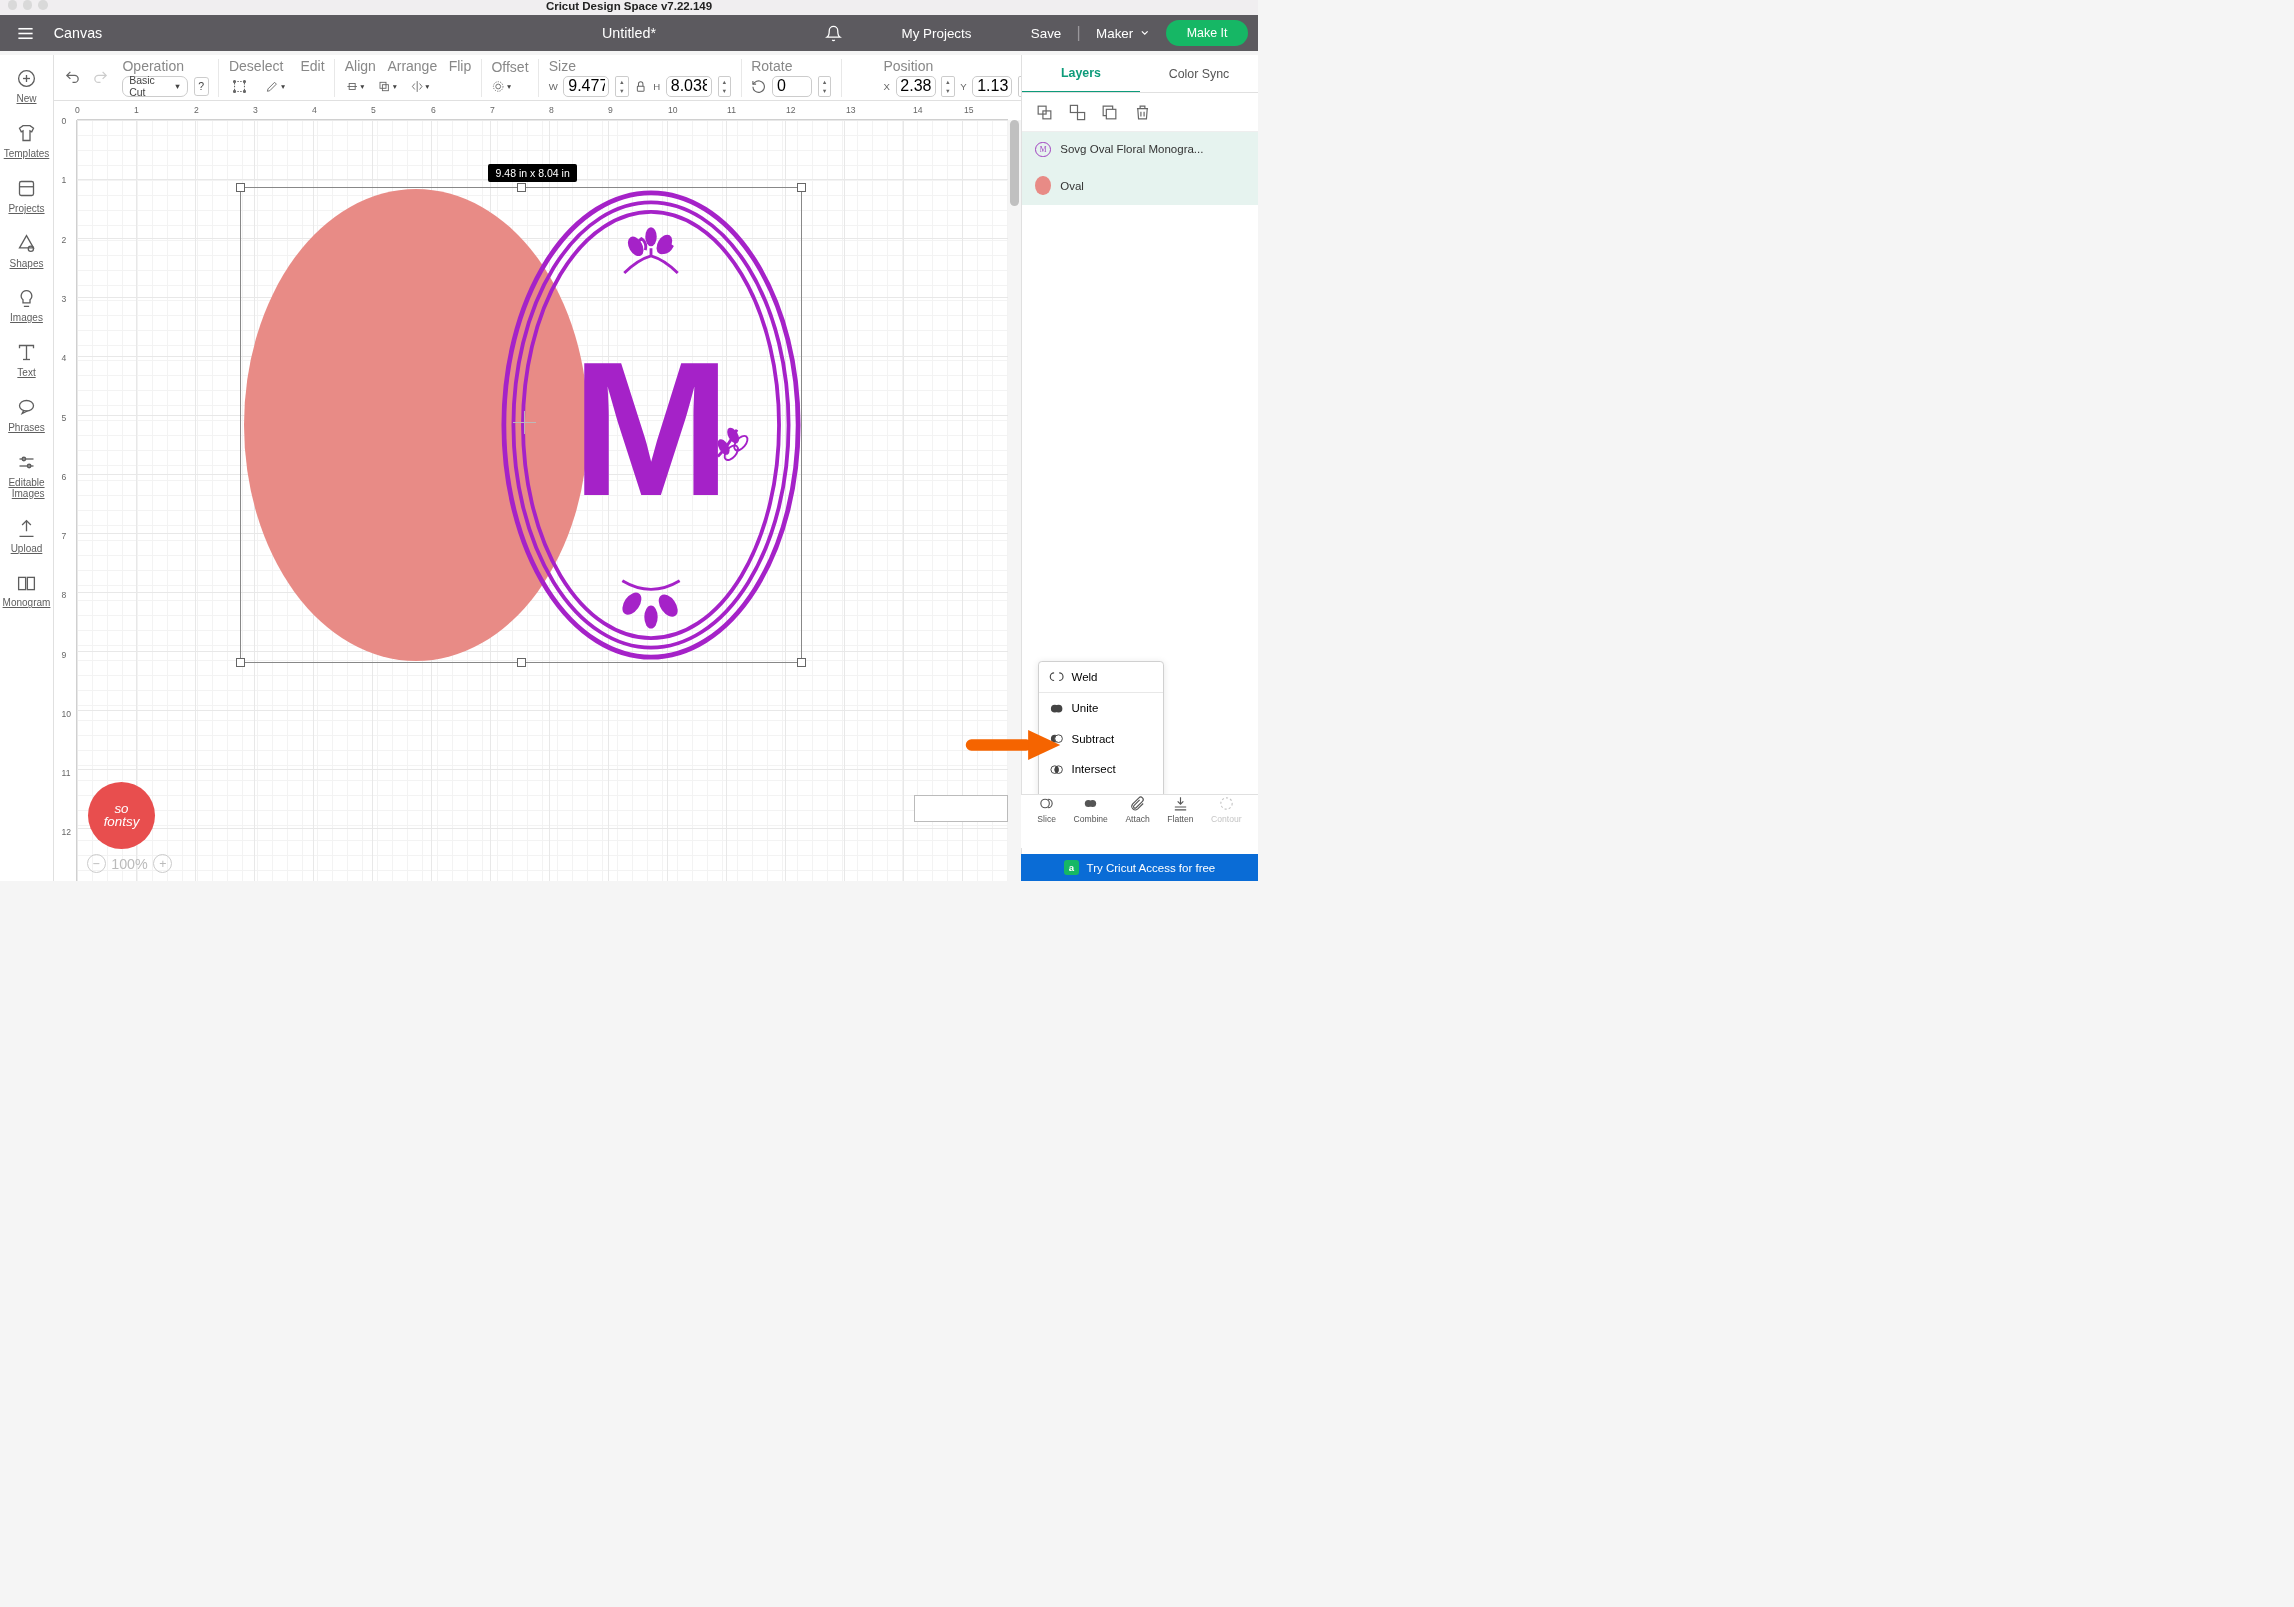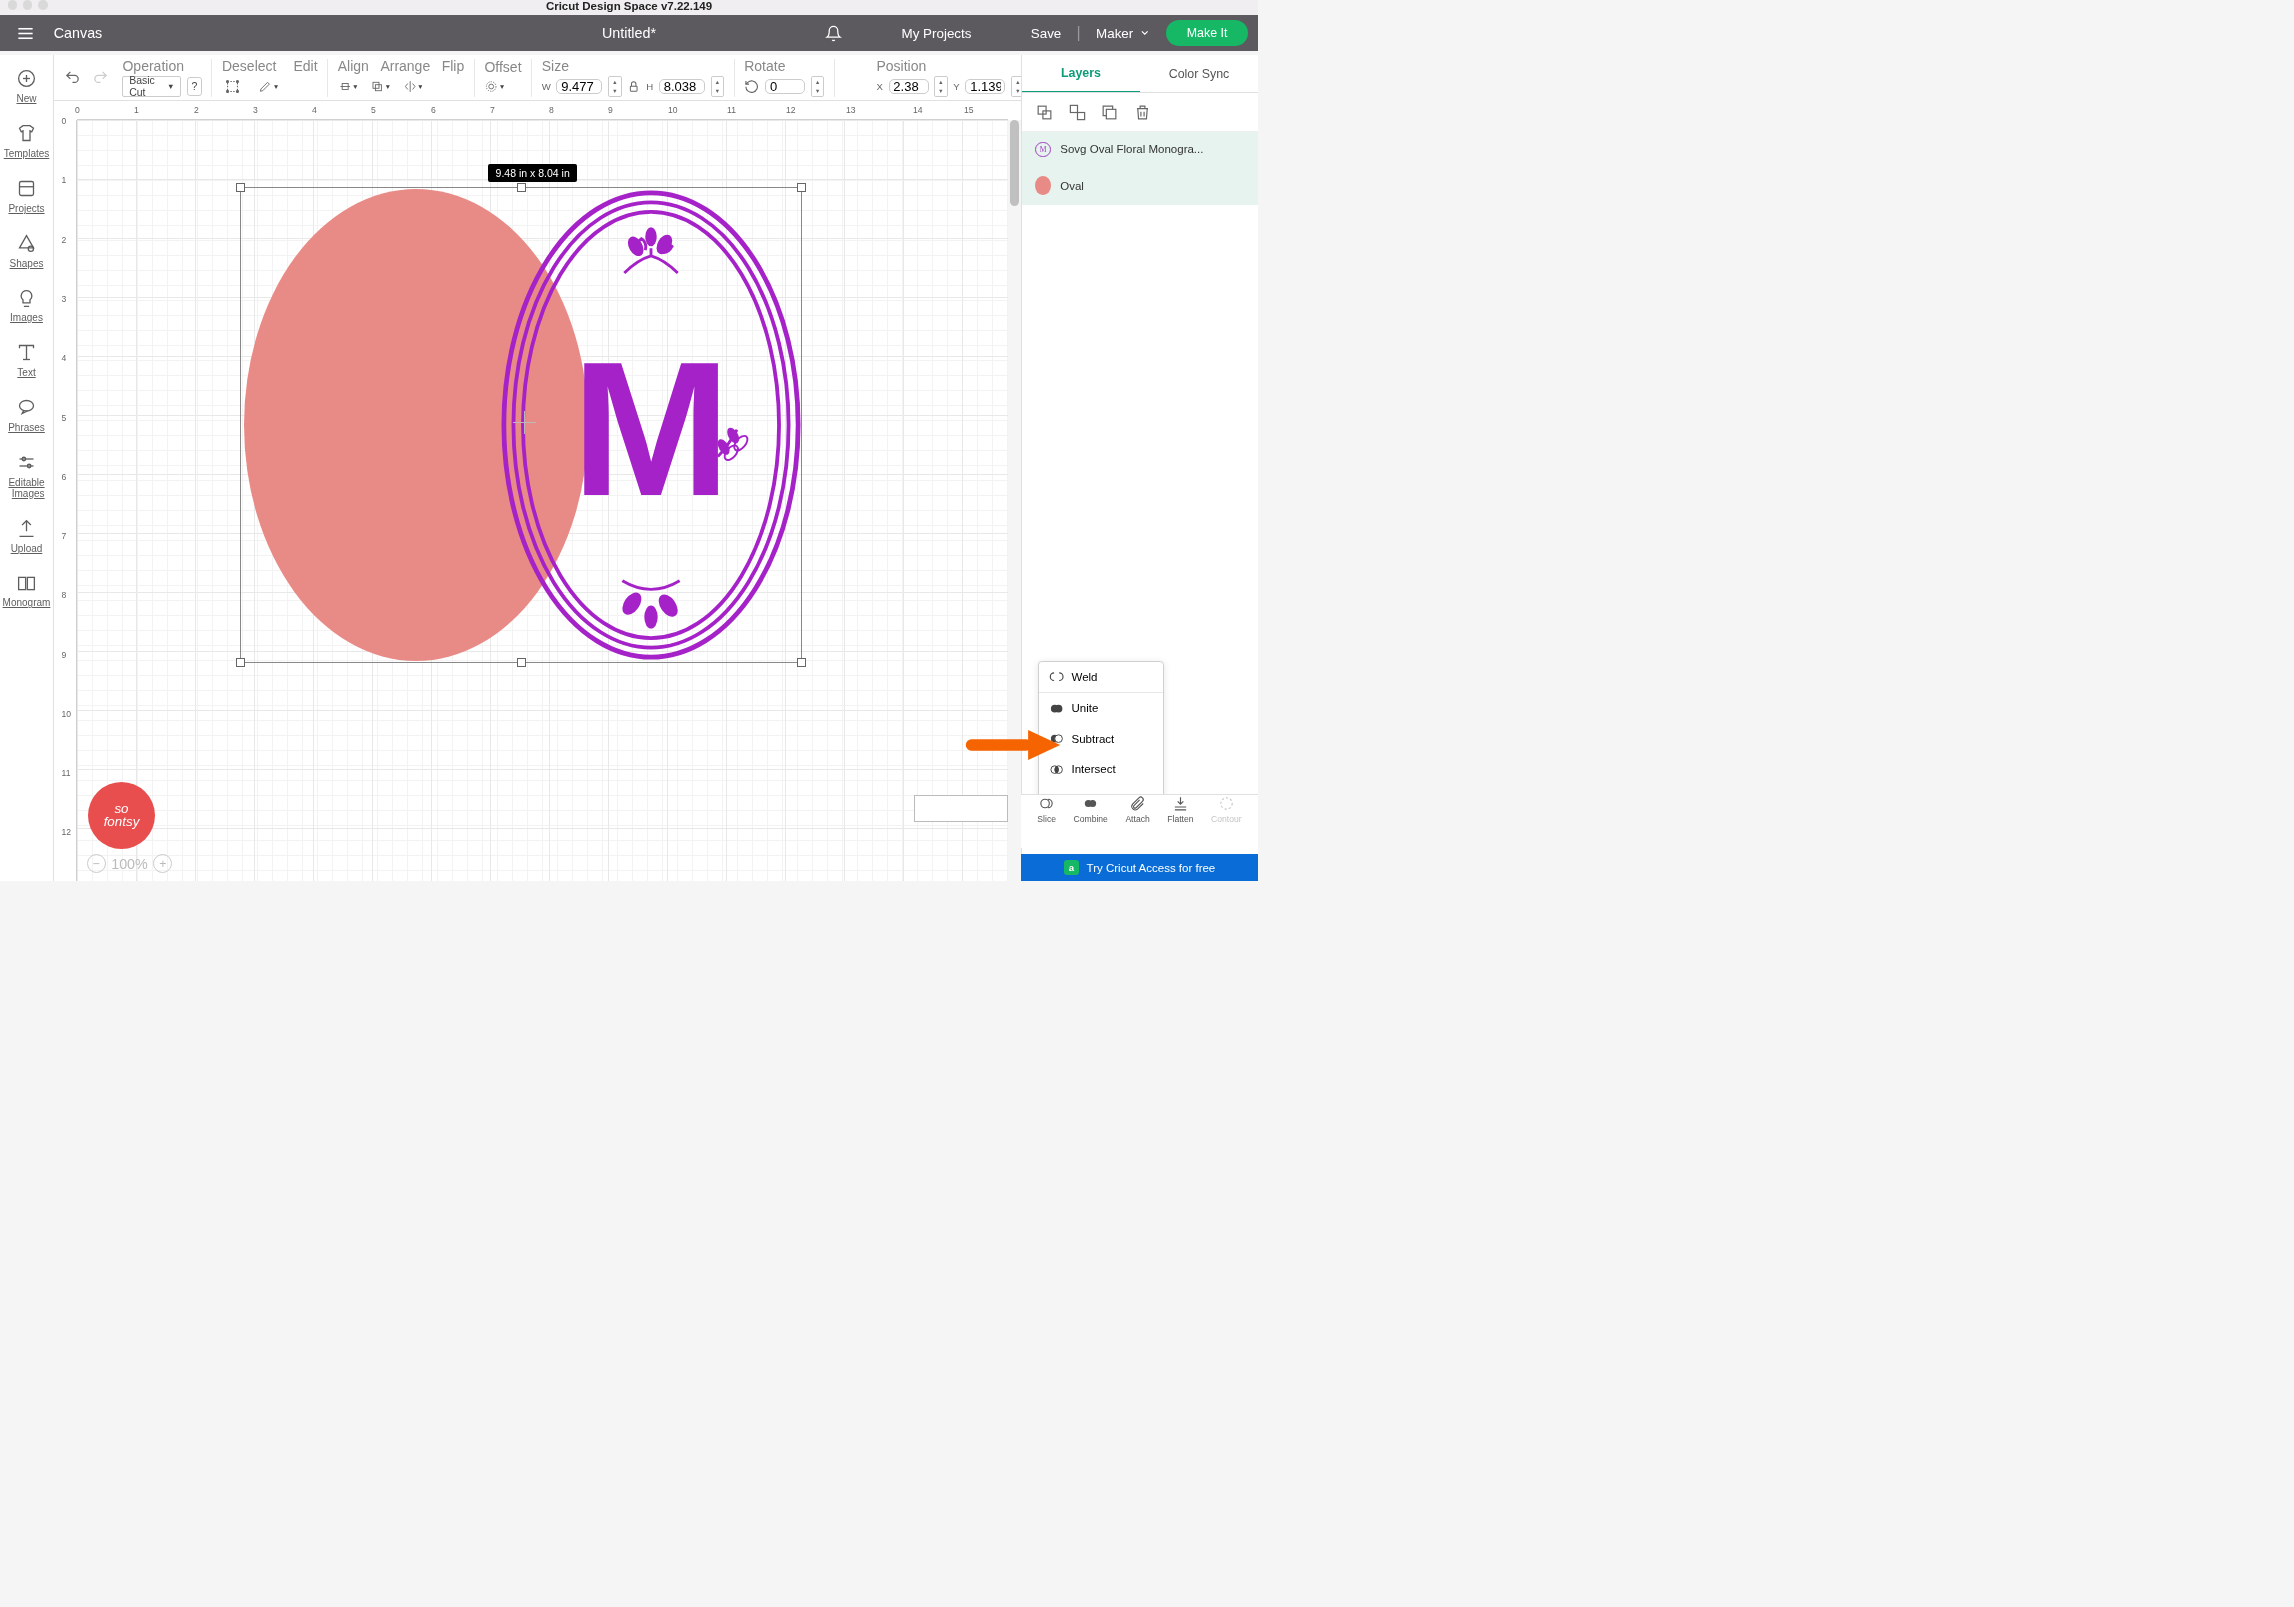--- a/index.html
+++ b/index.html
@@ -32,25 +32,25 @@
 .leftbar-item { display: flex; flex-direction: column; align-items: center; gap: 3.8px; cursor: pointer; color: #5e5e5e; }
 .leftbar-item svg { width: 21px; height: 21px; }
 .leftbar-label { font-size: 10px; text-align: right; line-height: 1.1; text-decoration: underline; }
 
 
 .toolbar { position: absolute; left: 54px; right: 237px; top: 55px; height: 46px; background: #fff; border-bottom: 1px solid #e0e0e0; display: flex; align-items: center; padding: 0 9.6px; font-size: 10.5px; color: #444; }
 .tb-group { display: flex; flex-direction: column; gap: 1.9px; margin-right: 9.6px; border-right: 1px solid #e8e8e8; padding-right: 9.6px; height: 38px; justify-content: center; }
 .tb-group:last-child { border-right: none; margin-left: 32px; }
 .tb-header { font-size: 14px; color: #888; }
 .tb-row { display: flex; align-items: center; gap: 5.7px; }
-.tb-select { border: 1px solid #ccc; border-radius: 2px; padding: 1.9px 5.7px; font-size: 10.5px; height: 21px; display: flex; align-items: center; gap: 8px; background: #fff; }
+.tb-select { border: 1px solid #ccc; border-radius: 7px; padding: 1.9px 5.7px; font-size: 10.5px; height: 21px; display: flex; align-items: center; gap: 15px; background: #fff; }
 .tb-q { width: 19px; height: 19px; border: 1px solid #ccc; border-radius: 2.9px; display: flex; align-items: center; justify-content: center; }
 .tb-ico { width: 21px; height: 21px; display: flex; align-items: center; justify-content: center; }
 .tb-ico svg { width: 17px; height: 17px; }
-.tb-input { border: 1px solid #ccc; border-radius: 5px; padding: 1.9px 3.8px; font-size: 13px; width: 46px; height: 15px; }
+.tb-input { border: 1px solid #ccc; border-radius: 5px; padding: 1.9px 3.8px; font-size: 16px; width: 46px; height: 21px; }
 .tb-input-sm { width: 40px; }
 .tb-stepper { width: 13.4px; height: 21px; border: 1px solid #ccc; border-radius: 1.9px; display: flex; flex-direction: column; }
 .tb-stepper div { flex: 1; font-size: 5.7px; display: flex; align-items: center; justify-content: center; color: #666; }
 .lbl { font-size: 9.6px; color: #666; }
 .undo-redo { display: flex; gap: 11.5px; margin-right: 13.4px; }
 
 
 .canvas-area { position: absolute; left: 54px; top: 101px; right: 237px; bottom: 0; background: #fff; overflow: hidden; }
 .ruler-h { position: absolute; left: 23px; top: 0; right: 13.4px; height: 19px; border-bottom: 1px solid #d0d0d0; background: #fff; }
 .ruler-h-tick { position: absolute; top: 3.8px; font-size: 8.6px; color: #666; }

